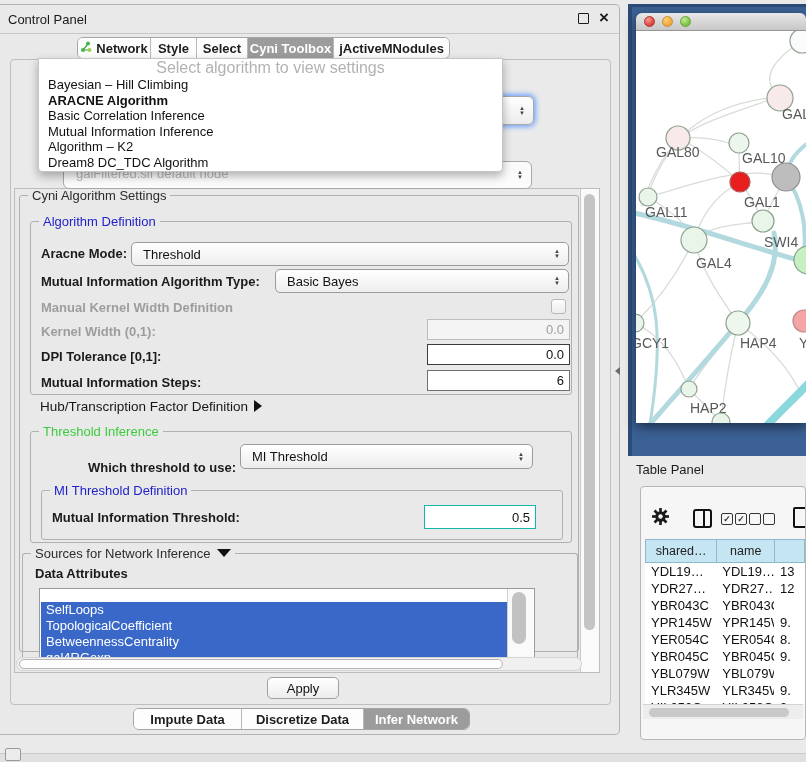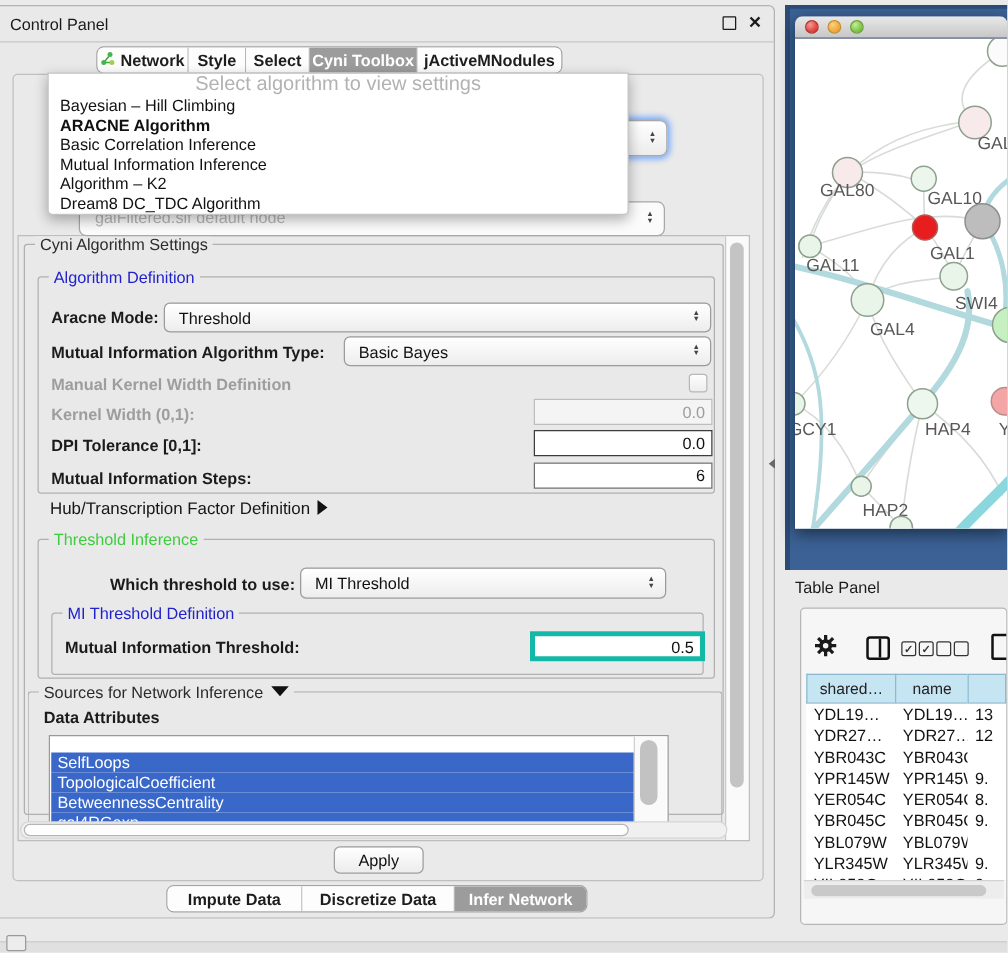--- a/index.html
+++ b/index.html
@@ -215,29 +215,29 @@
         </div>
 
         <div class="lbl plain" style="left:20px;top:203px;font-size:13.5px;">
           <span>Hub/Transcription Factor Definition</span><span class="tri-r"></span>
         </div>
 
         <div class="grp" style="left:10px;top:235px;width:542px;height:112px;">
           <div class="grp-ttl ttl-green">Threshold Inference</div>
 
           <div class="lbl" style="left:57px;top:28px;">Which threshold to use:</div>
-          <div class="combo" style="left:209px;top:22px;width:293px;height:25px;">
+          <div class="combo" style="left:209px;top:12px;width:293px;height:25px;">
             <span>MI Threshold</span>
             <span class="arrs">▲<br>▼</span>
           </div>
 
           <div class="grp" style="left:10px;top:58px;width:522px;height:50px;">
             <div class="grp-ttl ttl-blue">MI Threshold Definition</div>
             <div class="lbl" style="left:10px;top:19px;">Mutual Information Threshold:</div>
-            <div class="fld" style="left:382px;top:14px;width:140px;height:24px;border:4px solid #14b8a6;">
+            <div class="fld" style="left:382px;top:14px;width:112px;height:24px;border:1px solid #14b8a6;">
               <span>0.5</span>
             </div>
           </div>
         </div>
 
         <div class="grp" style="left:2px;top:357px;width:556px;height:110px;border-bottom:none;">
           <div class="grp-ttl" style="font-weight:normal;">
             <span>Sources for Network Inference</span><span class="tri-d"></span>
           </div>
           <div class="lbl" style="left:12px;top:12px;">Data Attributes</div>

